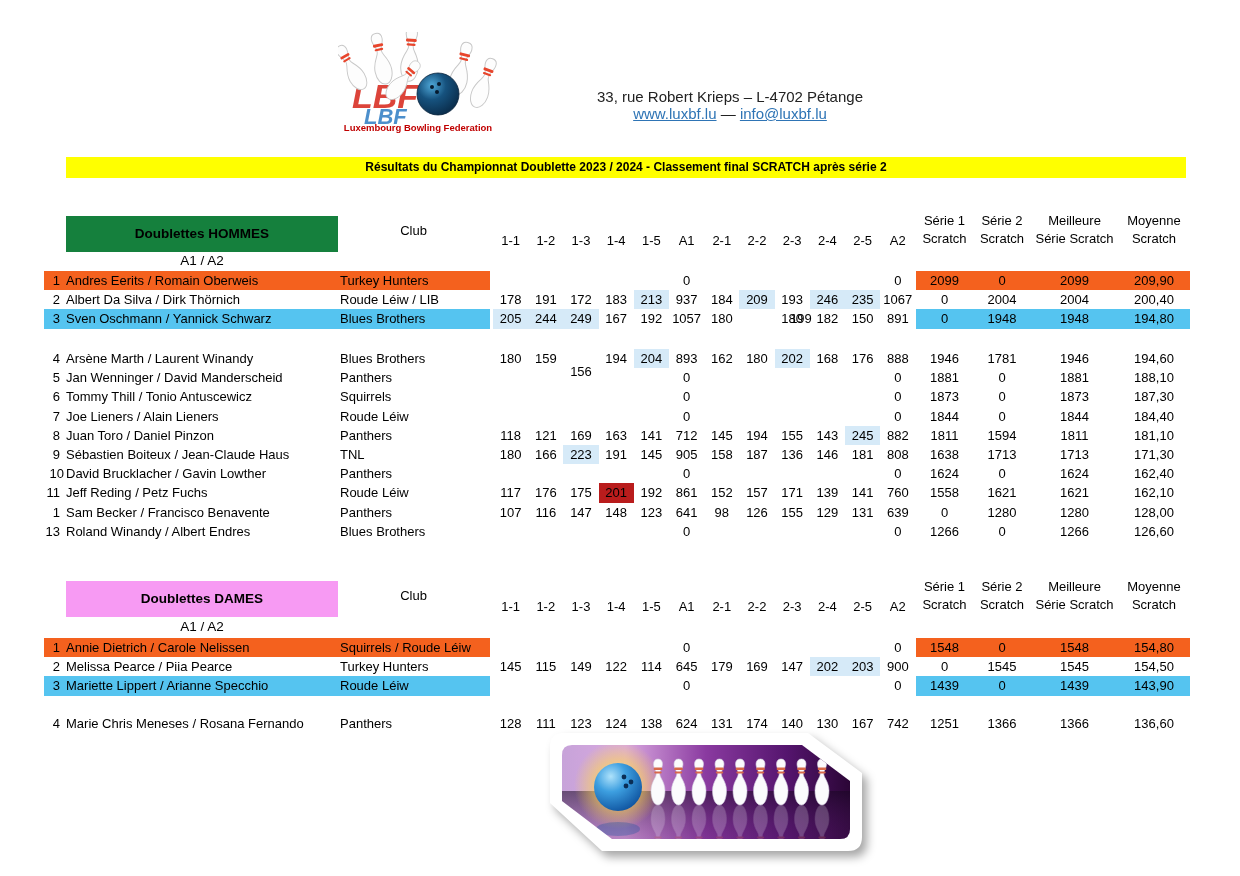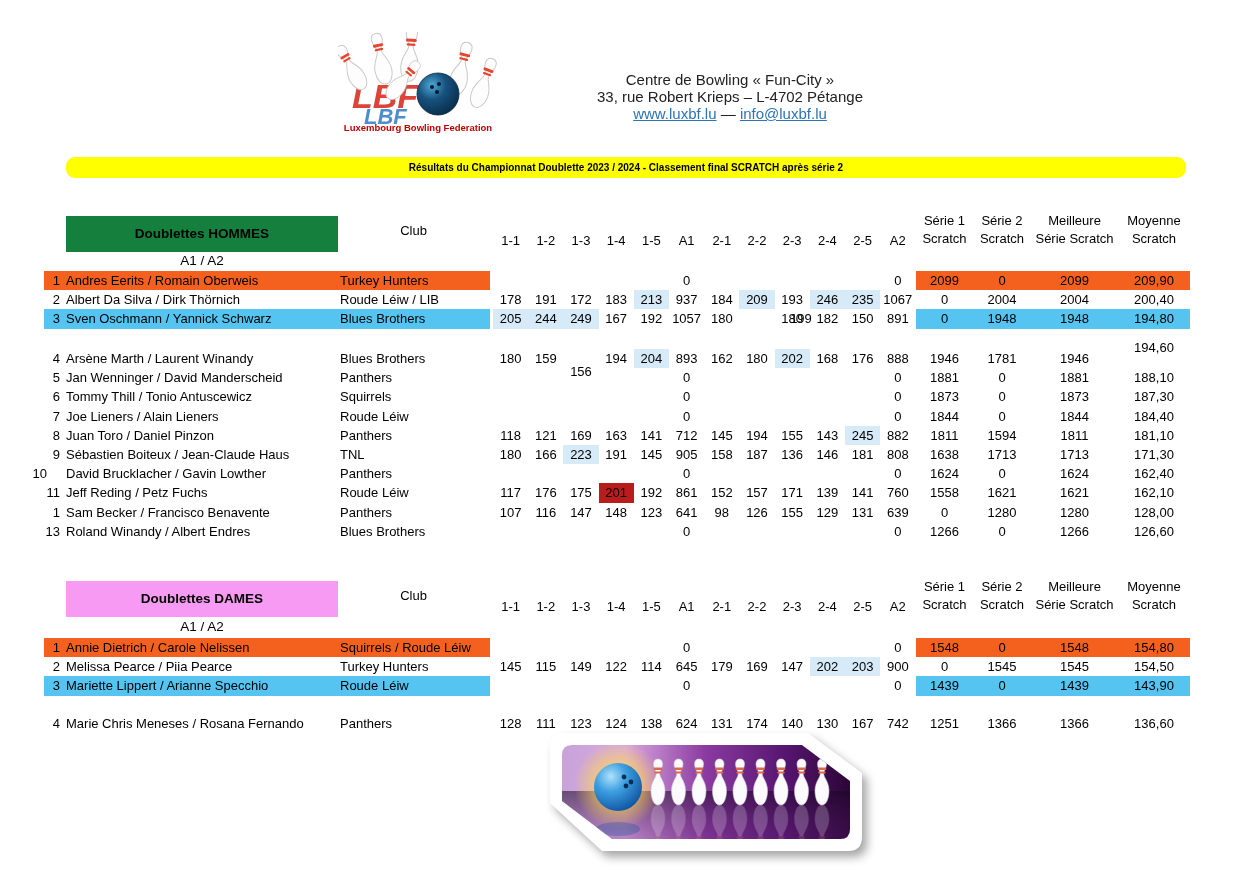--- a/index.html
+++ b/index.html
@@ -6,21 +6,21 @@
   .page{position:relative;width:1240px;height:876px;background:#ffffff;
         font-family:"Liberation Sans",sans-serif;color:#000;overflow:hidden;}
   .abs{position:absolute;}
   .ctr{text-align:center;}
   .rgt{text-align:right;}
   .cell{font-size:13px;line-height:19.2px;height:19.2px;white-space:nowrap;overflow:visible;}
   .hdr{font-size:13px;line-height:17px;white-space:nowrap;}
   .org-name{font-size:20px;font-weight:bold;color:#222;letter-spacing:.2px;}
   .addr{font-size:15px;color:#222;}
   .links a{color:#2E74B5;text-decoration:underline;}
-  .banner{background:#FFFF00;font-weight:bold;font-size:10px;line-height:21px;border-radius:9px;}
+  .banner{background:#FFFF00;font-weight:bold;font-size:12px;line-height:21px;}
   .secbox{font-weight:bold;font-size:13.5px;line-height:36px;text-align:center;}
   .subtt{font-size:13.5px;line-height:17px;text-align:center;}
   .shadowed{filter:drop-shadow(5px 6px 5px rgba(0,0,0,.35));}
 </style>
 </head>
 <body>
 
 <div class="page">
 
   <div class="abs" style="left:338px;top:32px;width:160px;height:104px;">
@@ -50,21 +50,20 @@
       <g>
         <circle cx="100" cy="62" r="21" fill="url(#ballg1)" stroke="#09233c" stroke-width="0.8"></circle>
         <circle cx="94" cy="55" r="2" fill="#061a2e"></circle>
           <circle cx="101" cy="52" r="2" fill="#061a2e"></circle>
           <circle cx="99" cy="60" r="2" fill="#061a2e"></circle>
       </g>
       <text x="80" y="99" text-anchor="middle" font-size="9.5" font-weight="bold" fill="#c00000" font-family="Liberation Sans, sans-serif">Luxembourg Bowling Federation</text>
     </svg>
   </div>
 
-  <div class="abs ctr addr" style="left:480px;top:71px;width:500px;">Centre de Bowling « Fun-City »</div>
   <div class="abs ctr addr" style="left:480px;top:88px;width:500px;">33, rue Robert Krieps – L-4702 Pétange</div>
   <div class="abs ctr addr links" style="left:480px;top:105px;width:500px;">
     <a href="#">www.luxbf.lu</a>
     <span>—</span>
     <a href="#">info@luxbf.lu</a>
   </div>
 
   <div class="abs ctr banner" style="left:66px;top:157px;width:1120px;height:21px;">Résultats du Championnat Doublette 2023 / 2024  -  Classement final SCRATCH après série 2</div>
 
   <div id="tables">
@@ -153,21 +152,21 @@
       <div class="abs cell ctr" style="left: 669px; top: 349px; width: 35.2px;">893</div>
       <div class="abs cell ctr" style="left: 704.2px; top: 349px; width: 35.2px;">162</div>
       <div class="abs cell ctr" style="left: 739.4px; top: 349px; width: 35.2px;">180</div>
       <div class="abs cell ctr" style="left: 774.6px; top: 349px; width: 35.2px; background: rgb(214, 234, 248);">202</div>
       <div class="abs cell ctr" style="left: 809.8px; top: 349px; width: 35.2px;">168</div>
       <div class="abs cell ctr" style="left: 845px; top: 349px; width: 35.2px;">176</div>
       <div class="abs cell ctr" style="left: 880.2px; top: 349px; width: 35.2px;">888</div>
       <div class="abs cell ctr" style="left: 916px; top: 349px; width: 57px;">1946</div>
       <div class="abs cell ctr" style="left: 973px; top: 349px; width: 58px;">1781</div>
       <div class="abs cell ctr" style="left: 1031px; top: 349px; width: 87px;">1946</div>
-      <div class="abs cell ctr" style="left: 1118px; top: 338px; width: 72px;">194,60</div>
+      <div class="abs cell ctr" style="left: 1118px; top: 349px; width: 72px;">194,60</div>
       <div class="abs cell rgt" style="left: 44px; top: 368.2px; width: 16px;">5</div>
       <div class="abs cell" style="left: 66px; top: 368.2px; width: 272px;">Jan Wenninger / David Manderscheid</div>
       <div class="abs cell" style="left: 340px; top: 368.2px; width: 150px;">Panthers</div>
       <div class="abs cell ctr" style="left: 669px; top: 368.2px; width: 35.2px;">0</div>
       <div class="abs cell ctr" style="left: 880.2px; top: 368.2px; width: 35.2px;">0</div>
       <div class="abs cell ctr" style="left: 916px; top: 368.2px; width: 57px;">1881</div>
       <div class="abs cell ctr" style="left: 973px; top: 368.2px; width: 58px;">0</div>
       <div class="abs cell ctr" style="left: 1031px; top: 368.2px; width: 87px;">1881</div>
       <div class="abs cell ctr" style="left: 1118px; top: 368.2px; width: 72px;">188,10</div>
       <div class="abs cell rgt" style="left: 44px; top: 387.4px; width: 16px;">6</div>
@@ -219,21 +218,21 @@
       <div class="abs cell ctr" style="left: 704.2px; top: 445px; width: 35.2px;">158</div>
       <div class="abs cell ctr" style="left: 739.4px; top: 445px; width: 35.2px;">187</div>
       <div class="abs cell ctr" style="left: 774.6px; top: 445px; width: 35.2px;">136</div>
       <div class="abs cell ctr" style="left: 809.8px; top: 445px; width: 35.2px;">146</div>
       <div class="abs cell ctr" style="left: 845px; top: 445px; width: 35.2px;">181</div>
       <div class="abs cell ctr" style="left: 880.2px; top: 445px; width: 35.2px;">808</div>
       <div class="abs cell ctr" style="left: 916px; top: 445px; width: 57px;">1638</div>
       <div class="abs cell ctr" style="left: 973px; top: 445px; width: 58px;">1713</div>
       <div class="abs cell ctr" style="left: 1031px; top: 445px; width: 87px;">1713</div>
       <div class="abs cell ctr" style="left: 1118px; top: 445px; width: 72px;">171,30</div>
-      <div class="abs cell rgt" style="left: 31px; top: 464.2px; width: 16px;">10</div>
+      <div class="abs cell rgt" style="left: 48px; top: 464.2px; width: 16px;">10</div>
       <div class="abs cell" style="left: 66px; top: 464.2px; width: 272px;">David Brucklacher / Gavin Lowther</div>
       <div class="abs cell" style="left: 340px; top: 464.2px; width: 150px;">Panthers</div>
       <div class="abs cell ctr" style="left: 669px; top: 464.2px; width: 35.2px;">0</div>
       <div class="abs cell ctr" style="left: 880.2px; top: 464.2px; width: 35.2px;">0</div>
       <div class="abs cell ctr" style="left: 916px; top: 464.2px; width: 57px;">1624</div>
       <div class="abs cell ctr" style="left: 973px; top: 464.2px; width: 58px;">0</div>
       <div class="abs cell ctr" style="left: 1031px; top: 464.2px; width: 87px;">1624</div>
       <div class="abs cell ctr" style="left: 1118px; top: 464.2px; width: 72px;">162,40</div>
       <div class="abs cell rgt" style="left: 44px; top: 483.4px; width: 16px;">11</div>
       <div class="abs cell" style="left: 66px; top: 483.4px; width: 272px;">Jeff Reding / Petz Fuchs</div>

